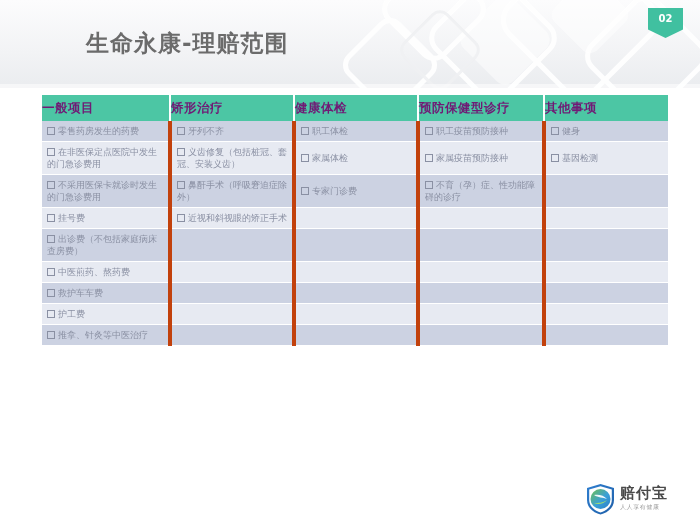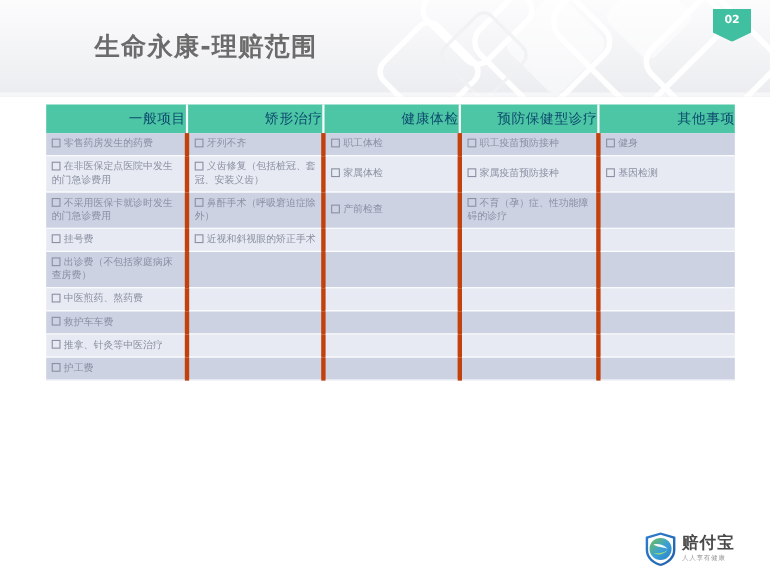--- a/index.html
+++ b/index.html
@@ -70,25 +70,25 @@
   #claims-table {
     position: absolute;
     left: 42px;
     top: 95px;
     width: 626px;
     border-collapse: collapse;
     table-layout: fixed;
   }
   #claims-table th {
     background: #4cc6a4;
-    color: #0c4a6e;
+    color: #701a75;
     font-size: 12.5px;
-    font-weight: normal;
+    font-weight: bold;
     height: 26px;
-    text-align: right;
+    text-align: left;
     border-right: 2px solid #ffffff;
     letter-spacing: 0.5px;
     padding: 0;
   }
   #claims-table th:last-child { border-right: none; }
 
   #claims-table td {
     vertical-align: middle;
     font-size: 9px;
     color: #8a90a3;
@@ -223,21 +223,21 @@
         <tr>
           <td><span class="chk"></span><span>在非医保定点医院中发生的门急诊费用</span></td>
           <td><span class="chk"></span><span>义齿修复（包括桩冠、套冠、安装义齿）</span></td>
           <td><span class="chk"></span><span>家属体检</span></td>
           <td><span class="chk"></span><span>家属疫苗预防接种</span></td>
           <td><span class="chk"></span><span>基因检测</span></td>
         </tr>
         <tr>
           <td><span class="chk"></span><span>不采用医保卡就诊时发生的门急诊费用</span></td>
           <td><span class="chk"></span><span>鼻酐手术（呼吸窘迫症除外）</span></td>
-          <td><span class="chk"></span><span>产前检查</span></td>
+          <td><span class="chk"></span><span>专家门诊费</span></td>
           <td><span class="chk"></span><span>不育（孕）症、性功能障碍的诊疗</span></td>
           <td class="cell-empty">&nbsp;</td>
         </tr>
         <tr>
           <td><span class="chk"></span><span>挂号费</span></td>
           <td><span class="chk"></span><span>近视和斜视眼的矫正手术</span></td>
           <td class="cell-empty">&nbsp;</td>
           <td class="cell-empty">&nbsp;</td>
           <td class="cell-empty">&nbsp;</td>
         </tr>
@@ -256,28 +256,28 @@
           <td class="cell-empty">&nbsp;</td>
         </tr>
         <tr>
           <td><span class="chk"></span><span>救护车车费</span></td>
           <td class="cell-empty">&nbsp;</td>
           <td class="cell-empty">&nbsp;</td>
           <td class="cell-empty">&nbsp;</td>
           <td class="cell-empty">&nbsp;</td>
         </tr>
         <tr>
+          <td><span class="chk"></span><span>护工费</span></td>
+          <td class="cell-empty">&nbsp;</td>
+          <td class="cell-empty">&nbsp;</td>
+          <td class="cell-empty">&nbsp;</td>
+          <td class="cell-empty">&nbsp;</td>
+        </tr>
+        <tr>
           <td><span class="chk"></span><span>推拿、针灸等中医治疗</span></td>
-          <td class="cell-empty">&nbsp;</td>
-          <td class="cell-empty">&nbsp;</td>
-          <td class="cell-empty">&nbsp;</td>
-          <td class="cell-empty">&nbsp;</td>
-        </tr>
-        <tr>
-          <td><span class="chk"></span><span>护工费</span></td>
           <td class="cell-empty">&nbsp;</td>
           <td class="cell-empty">&nbsp;</td>
           <td class="cell-empty">&nbsp;</td>
           <td class="cell-empty">&nbsp;</td>
         </tr>
       </tbody>
   </table>
 
   <div id="footer-logo">
     <svg id="logo-shield" viewBox="0 0 29 32">

